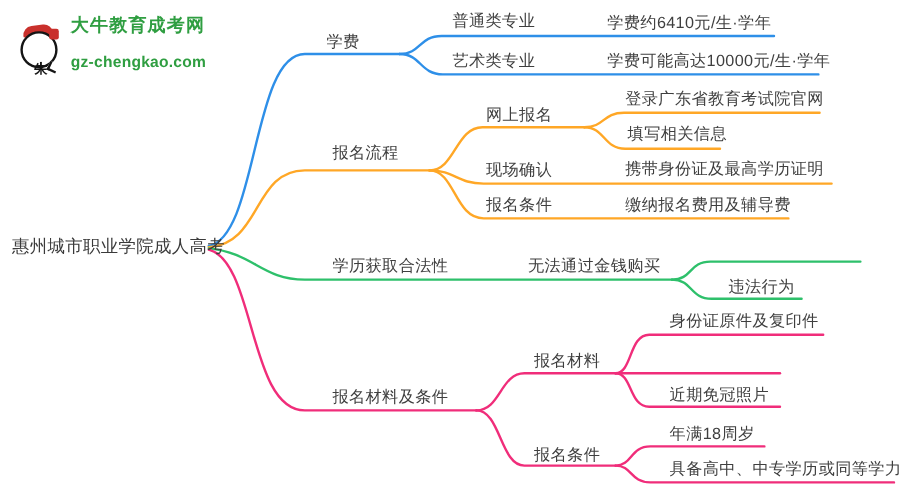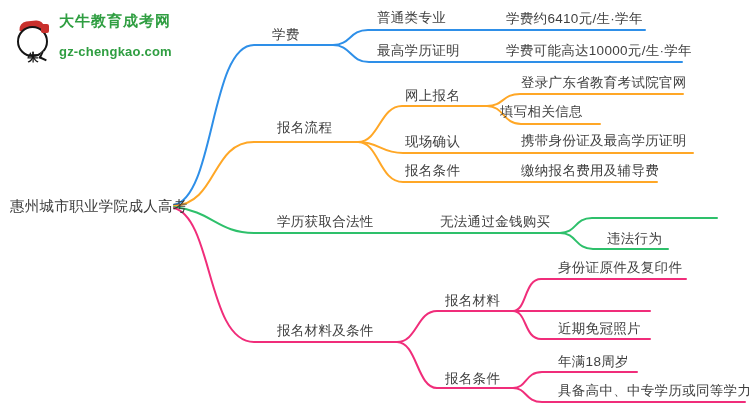--- a/index.html
+++ b/index.html
@@ -85,27 +85,27 @@
       <div class="logo-title">大牛教育成考网</div>
       <div class="logo-domain">gz-chengkao.com</div>
     </div>
   </div>
 
   <span class="nd root" style="left:10px;top:198px">惠州城市职业学院成人高考</span>
 
   <span class="nd" style="left:272px;top:27px">学费</span>
   <span class="nd" style="left:377px;top:10px">普通类专业</span>
   <span class="nd" style="left:506px;top:11px">学费约6410元/生·学年</span>
-  <span class="nd" style="left:377px;top:43px">最高学历证明</span>
+  <span class="nd" style="left:377px;top:43px">艺术类专业</span>
   <span class="nd" style="left:506px;top:43px">学费可能高达10000元/生·学年</span>
 
   <span class="nd" style="left:277px;top:120px">报名流程</span>
   <span class="nd" style="left:405px;top:88px">网上报名</span>
   <span class="nd" style="left:521px;top:75px">登录广东省教育考试院官网</span>
-  <span class="nd" style="left:500px;top:104px">填写相关信息</span>
+  <span class="nd" style="left:523px;top:104px">填写相关信息</span>
   <span class="nd" style="left:405px;top:134px">现场确认</span>
   <span class="nd" style="left:521px;top:133px">携带身份证及最高学历证明</span>
   <span class="nd" style="left:405px;top:163px">报名条件</span>
   <span class="nd" style="left:521px;top:163px">缴纳报名费用及辅导费</span>
 
   <span class="nd" style="left:277px;top:214px">学历获取合法性</span>
   <span class="nd" style="left:440px;top:214px">无法通过金钱购买</span>
   <span class="nd" style="left:607px;top:231px">违法行为</span>
 
   <span class="nd" style="left:277px;top:323px">报名材料及条件</span>

